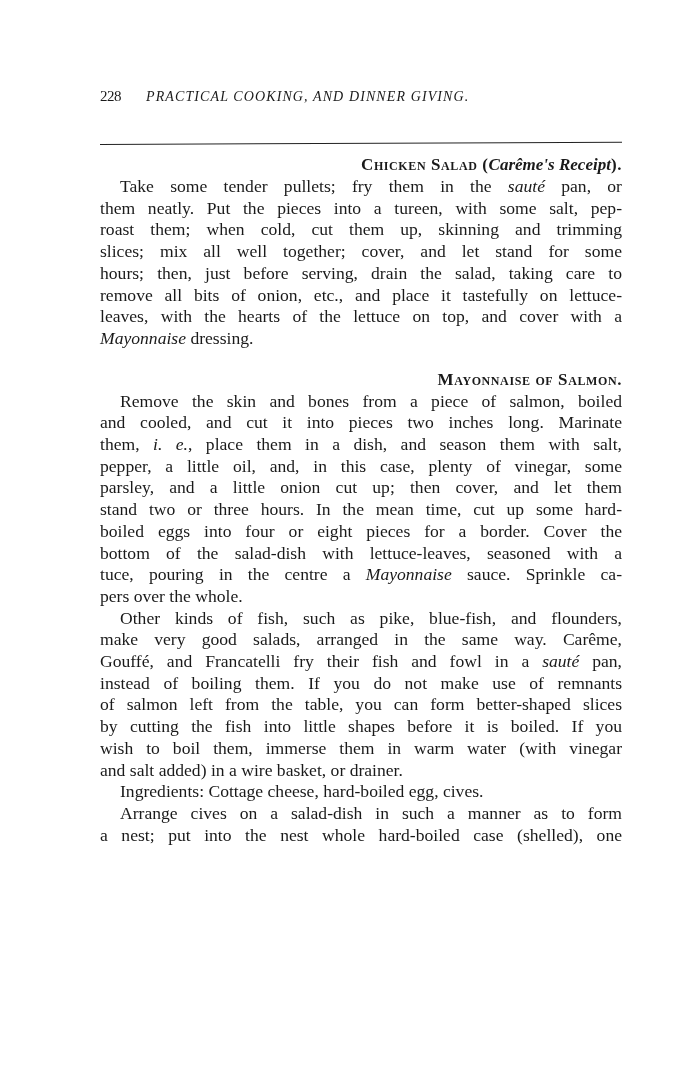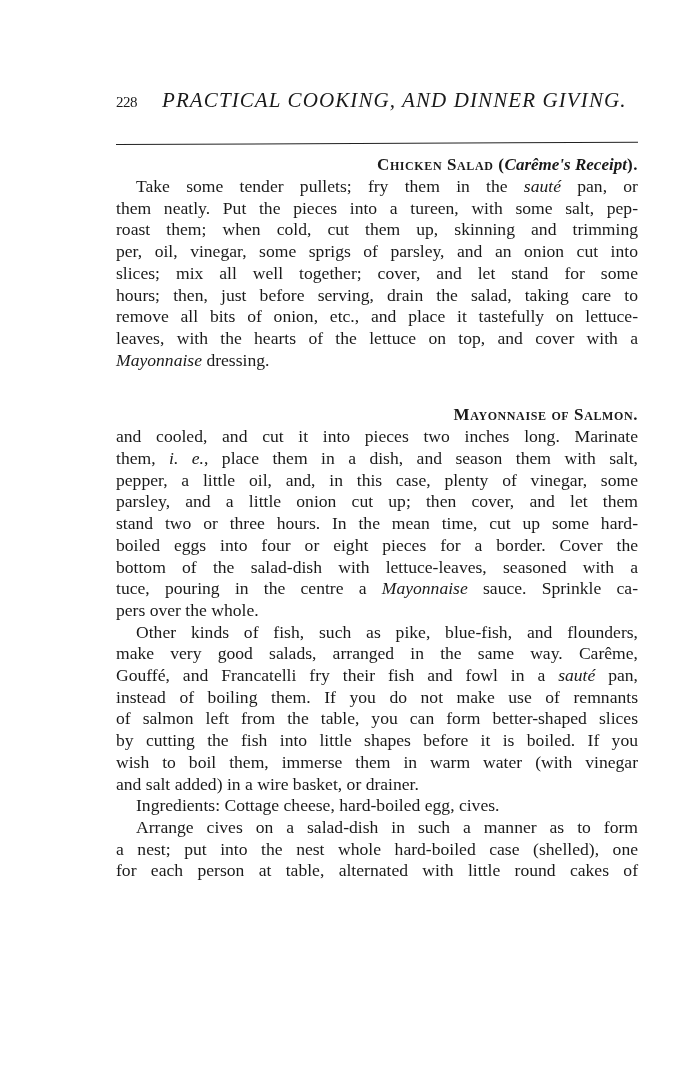--- a/index.html
+++ b/index.html
@@ -10,39 +10,39 @@
     body {
       width: 700px;
       height: 1071px;
       position: relative;
       overflow: hidden;
       font-family: "Liberation Serif", "DejaVu Serif", serif;
       color: #1a1a1a;
     }
     .page {
       position: absolute;
-      left: 116px;
+      left: 100px;
       top: 88px;
       width: 522px;
     }
     .running-head {
       display: flex;
       align-items: baseline;
       height: 26px;
       font-size: 16px;
     }
     .page-number {
       width: 46px;
       font-size: 15px;
       letter-spacing: -0.5px;
     }
     .running-title {
       font-style: italic;
       letter-spacing: 1.1px;
-      font-size: 21px;
+      font-size: 14px;
     }
     .head-rule {
       margin-top: 30px;
       height: 0;
       border-top: 1.6px solid #222;
       transform: rotate(-0.25deg);
       transform-origin: left center;
     }
     .section-title {
       text-align: right;
@@ -51,21 +51,21 @@
       letter-spacing: 0.6px;
       line-height: 22px;
       margin: 0;
     }
     .section-title .it {
       font-style: italic;
       font-variant: normal;
       letter-spacing: 0;
     }
     .t1 { margin-top: 9px; padding-left: 12px; }
-    .t2 { margin-top: 33px; padding-left: 8px; }
+    .t2 { margin-top: 19px; padding-left: 8px; }
     .t3 { margin-top: 19px; padding-left: 6px; }
     p.body {
       margin: 0;
       font-size: 17.6px;
       line-height: 21.7px;
       text-align: justify;
       text-indent: 20px;
       hyphens: none;
     }
     p.body .line {
@@ -88,32 +88,32 @@
     <span class="running-title">PRACTICAL COOKING, AND DINNER GIVING.</span>
   </div>
   <div class="head-rule"></div>
 
   <h2 class="section-title t1"><span>Chicken Salad</span><span> (</span><span class="it">Carême's Receipt</span><span>).</span></h2>
   <div class="section-body">
       <p class="body" style="text-indent: 0px;">
         <span class="line first">Take some tender pullets; fry them in the <em>sauté</em> pan, or</span>
         <span class="line">them neatly.  Put the pieces into a tureen, with some salt, pep-</span>
         <span class="line">roast them; when cold, cut them up, skinning and trimming</span>
-        <span class="line">per, oil, vinegar, some sprigs of parsley, and an onion cut into</span>
         <span class="line">slices; mix all well together; cover, and let stand for some</span>
         <span class="line">hours; then, just before serving, drain the salad, taking care to</span>
         <span class="line">remove all bits of onion, etc., and place it tastefully on lettuce-</span>
         <span class="line">leaves, with the hearts of the lettuce on top, and cover with a</span>
         <span class="line last"><em>Mayonnaise</em> dressing.</span>
       </p>
     </div>
 
   <h2 class="section-title t2">Mayonnaise of Salmon.</h2>
   <div class="section-body">
       <p class="body" style="text-indent: 0px;">
+        <span class="line first">Remove the skin and bones from a piece of salmon, boiled</span>
         <span class="line">and cooled, and cut it into pieces two inches long.  Marinate</span>
         <span class="line">them, <em>i. e.</em>, place them in a dish, and season them with salt,</span>
         <span class="line">pepper, a little oil, and, in this case, plenty of vinegar, some</span>
         <span class="line">parsley, and a little onion cut up; then cover, and let them</span>
         <span class="line">stand two or three hours.  In the mean time, cut up some hard-</span>
         <span class="line">boiled eggs into four or eight pieces for a border.  Cover the</span>
         <span class="line">bottom of the salad-dish with lettuce-leaves, seasoned with a</span>
         <span class="line">tuce, pouring in the centre a <em>Mayonnaise</em> sauce.  Sprinkle ca-</span>
         <span class="line last">pers over the whole.</span>
       </p>
@@ -129,16 +129,15 @@
       </p>
     </div>
 
   <div class="section-body">
       <p class="body" style="text-indent: 0px;">
         <span class="line first last">Ingredients:  Cottage cheese, hard-boiled egg, cives.</span>
       </p>
       <p class="body" style="text-indent: 0px;">
         <span class="line first">Arrange cives on a salad-dish in such a manner as to form</span>
         <span class="line">a nest; put into the nest whole hard-boiled case (shelled), one</span>
-        <span class="line">for each person at table, alternated with little round cakes of</span>
       </p>
     </div>
 </div>
 
 </body></html>

